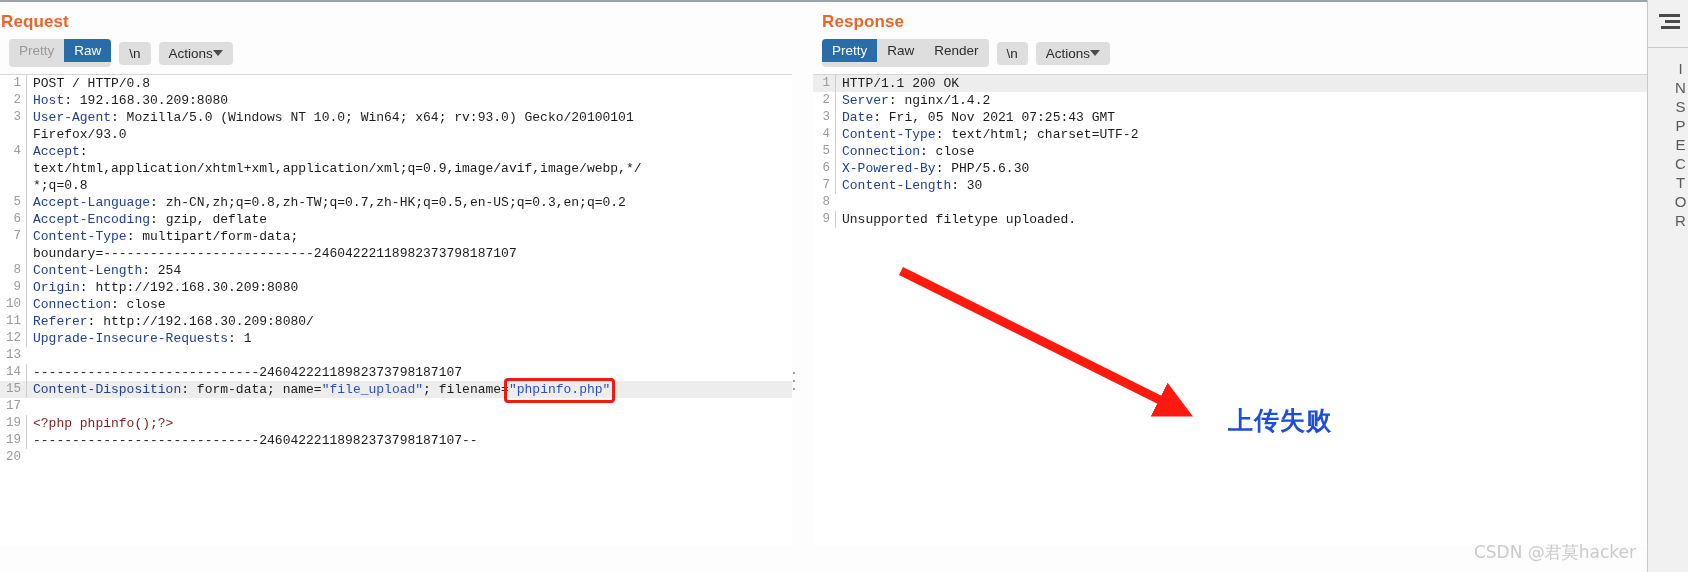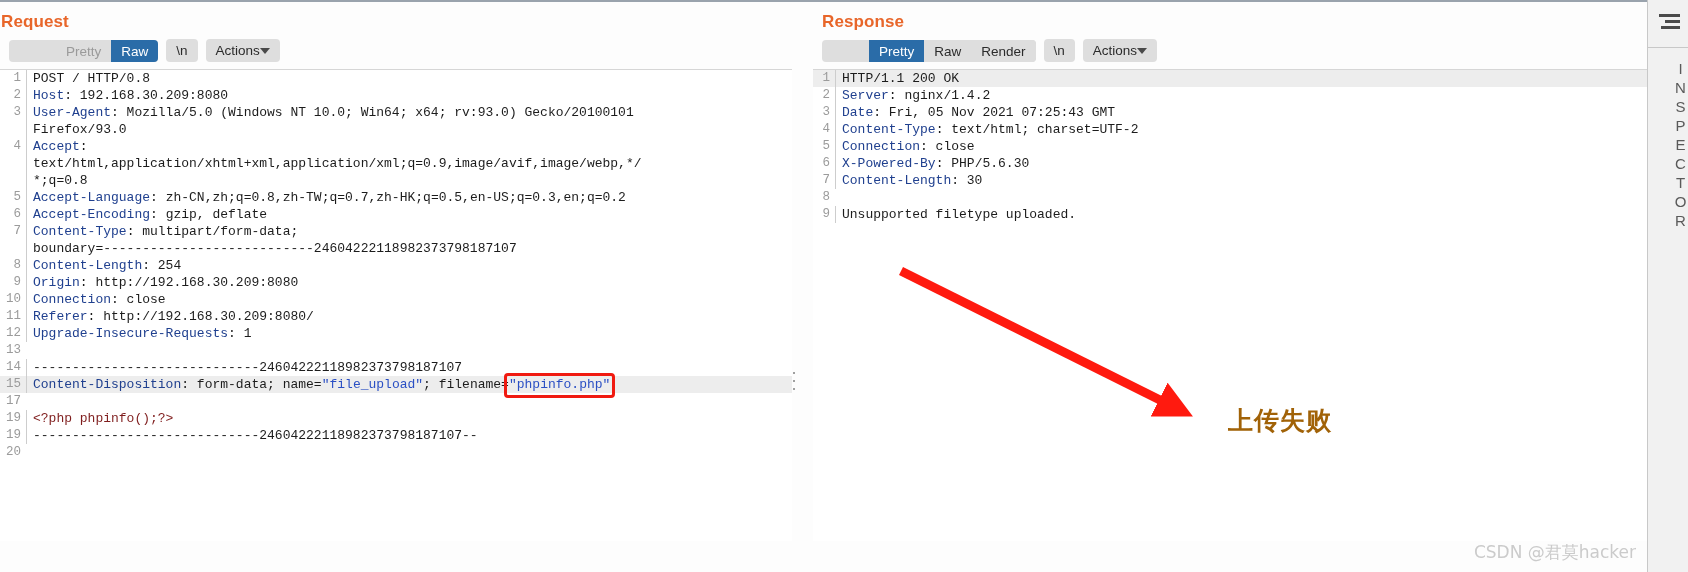--- a/index.html
+++ b/index.html
@@ -91,22 +91,21 @@
     align-items: center;
     gap: 8px;
     padding: 7px 0 7px 9px;
   }
   .pane-response .tabbar { padding-left: 26px; }
   .tabgroup {
     display: flex;
     background: #dedede;
     border-radius: 4px;
     overflow: hidden;
-    height: 22px;
-    padding-left: 47px;
+    height: 28px;
   }
   .tab {
     padding: 0 10px;
     height: 23px;
     line-height: 23px;
     font-size: 13.5px;
     color: #9a9a9a;
     background: #dedede;
     cursor: pointer;
     white-space: nowrap;
@@ -225,21 +224,21 @@
 
   
   .anno-svg {
     position: absolute; left: 0; top: 0;
     width: 1688px; height: 572px;
     pointer-events: none;
   }
   .anno-text {
     position: absolute;
     left: 1228px; top: 404px;
-    color: #a16207;
+    color: #1d4ed8;
     font-size: 25px;
     font-weight: 600;
     font-family: "DejaVu Sans", sans-serif;
     white-space: nowrap;
     letter-spacing: 1px;
   }
 
   
   .watermark {
     position: absolute;

